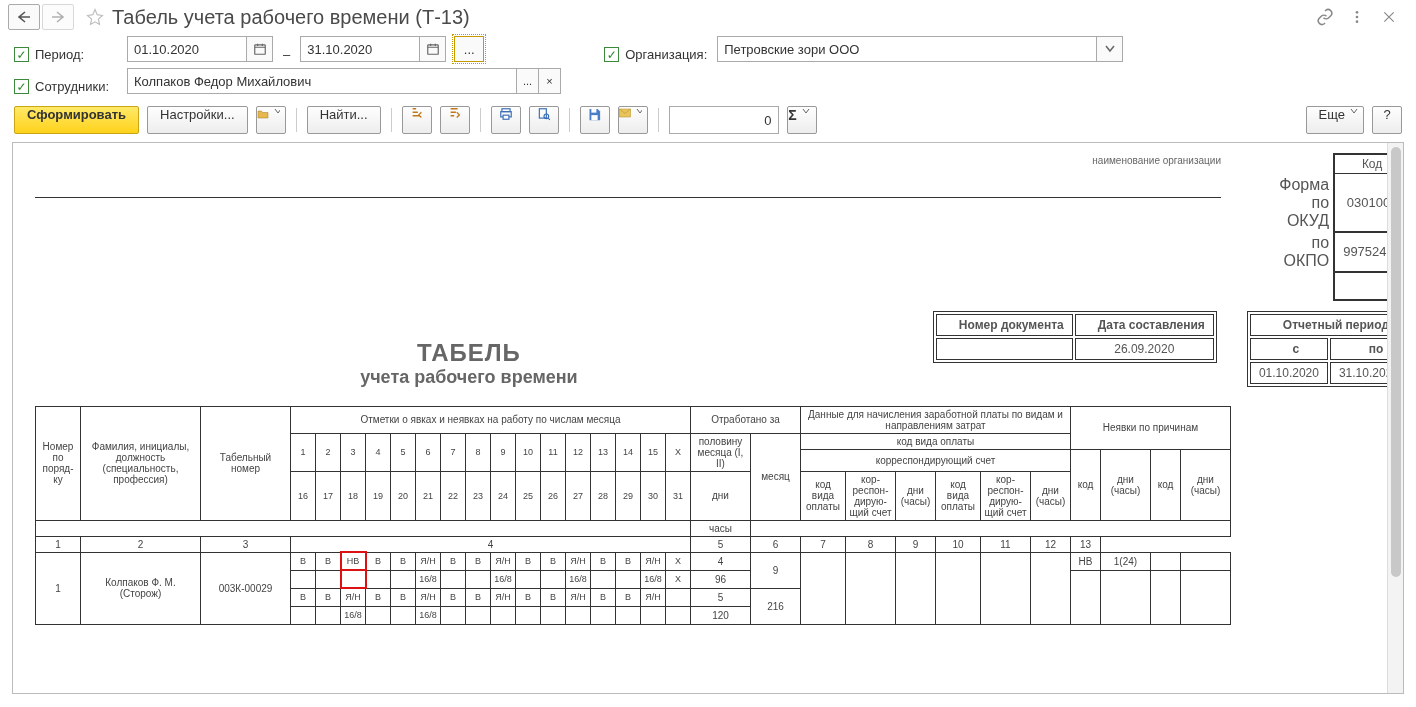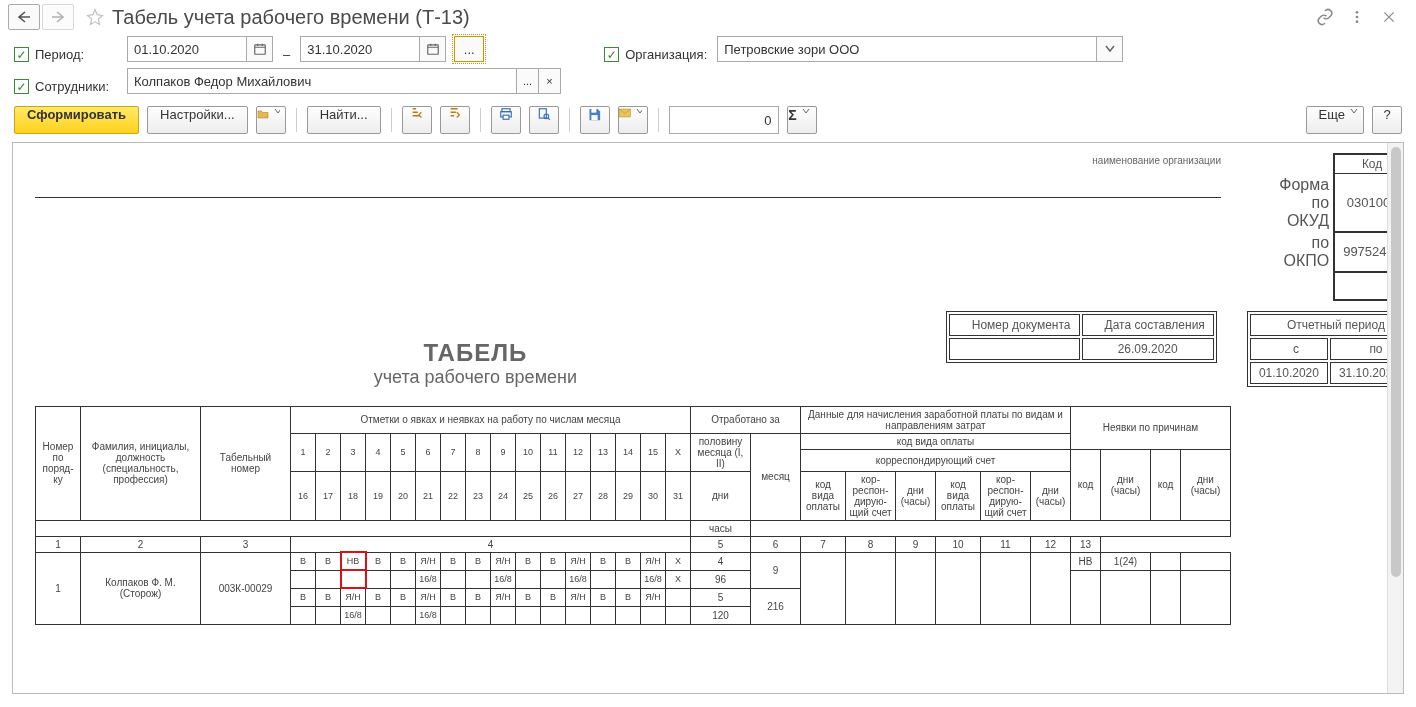--- a/index.html
+++ b/index.html
@@ -50,24 +50,24 @@
   .r-orgname { font-size:13px; border-bottom:1px solid #333; padding:28px 0 2px 0; }
   .r-sub { font-size:10px; text-align:right; color:#666; margin-top:2px;}
   .r-struct { border-bottom:1px solid #333; height:24px; margin-top:8px;}
   .r-head-right { width:150px; margin-left:40px; text-align:right; }
   .codes { border:2px solid #333; font-size:12px; }
   .clabel { text-align:right; font-size:16px; padding:2px 4px; }
 
   .mid-row { display:flex; align-items:flex-start; margin-top:10px; gap:30px;}
   .title-block { flex:1; text-align:center; }
   .t1 { font-size:24px; font-weight:bold; color:#666; letter-spacing:1px; margin-top:28px;}
-  .t2 { font-size:18px; font-weight:normal; color:#666; }
+  .t2 { font-size:18px; font-weight:bold; color:#666; }
   .meta-tbl { border:1px solid #333; font-size:12px; }
   .meta-tbl th, .meta-tbl td { border:1px solid #333; padding:3px 8px; text-align:center; }
-  .meta-tbl th { font-weight:normal;padding-left:22px; }
+  .meta-tbl th { font-weight:bold;padding-left:22px; }
 
   
   table.main { border-collapse:collapse; margin-top:18px; font-size:10px; color:#444;}
   table.main th, table.main td { border:1px solid #333; padding:2px 3px; text-align:center; vertical-align:middle; }
   table.main th { font-weight:normal; }
   .wnum { width:45px;} .wfio{width:120px;} .wtab{width:90px;}
   .dcell { width:25px; height:18px; font-size:9px;}
   .highlight { outline:2px solid #d11; outline-offset:-1px; }
   .col-num-row td { font-size:10px; }
 

